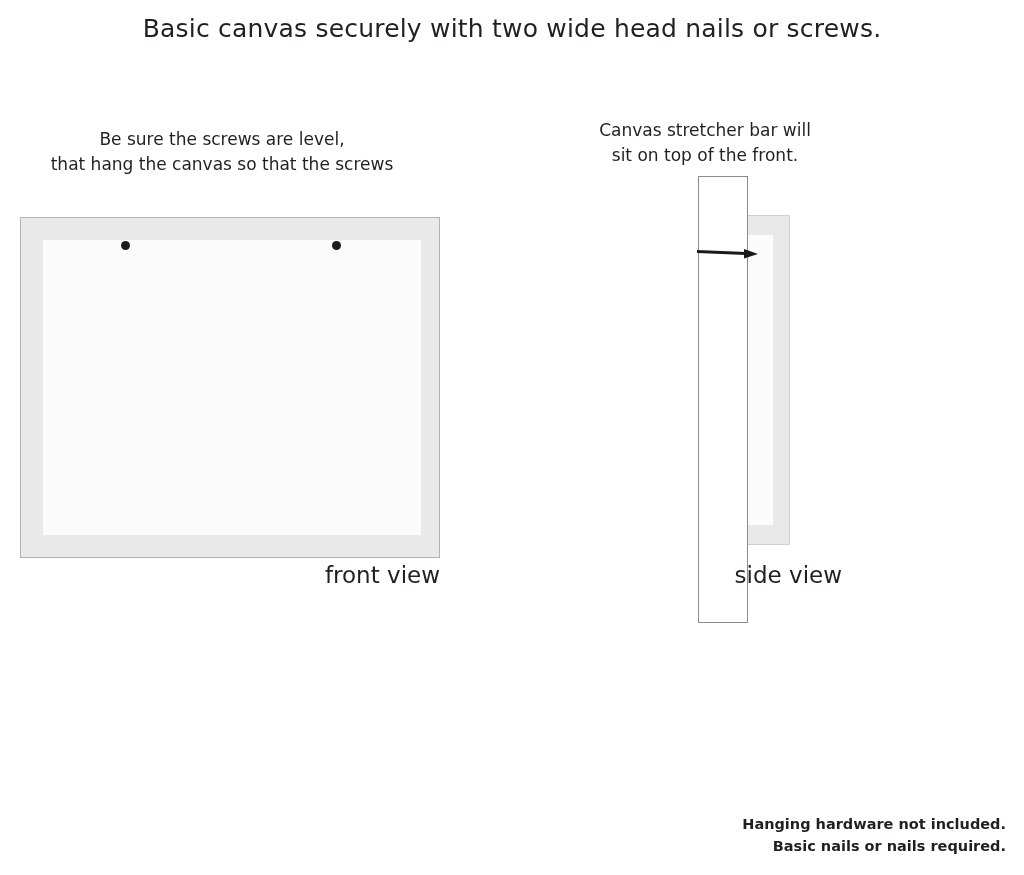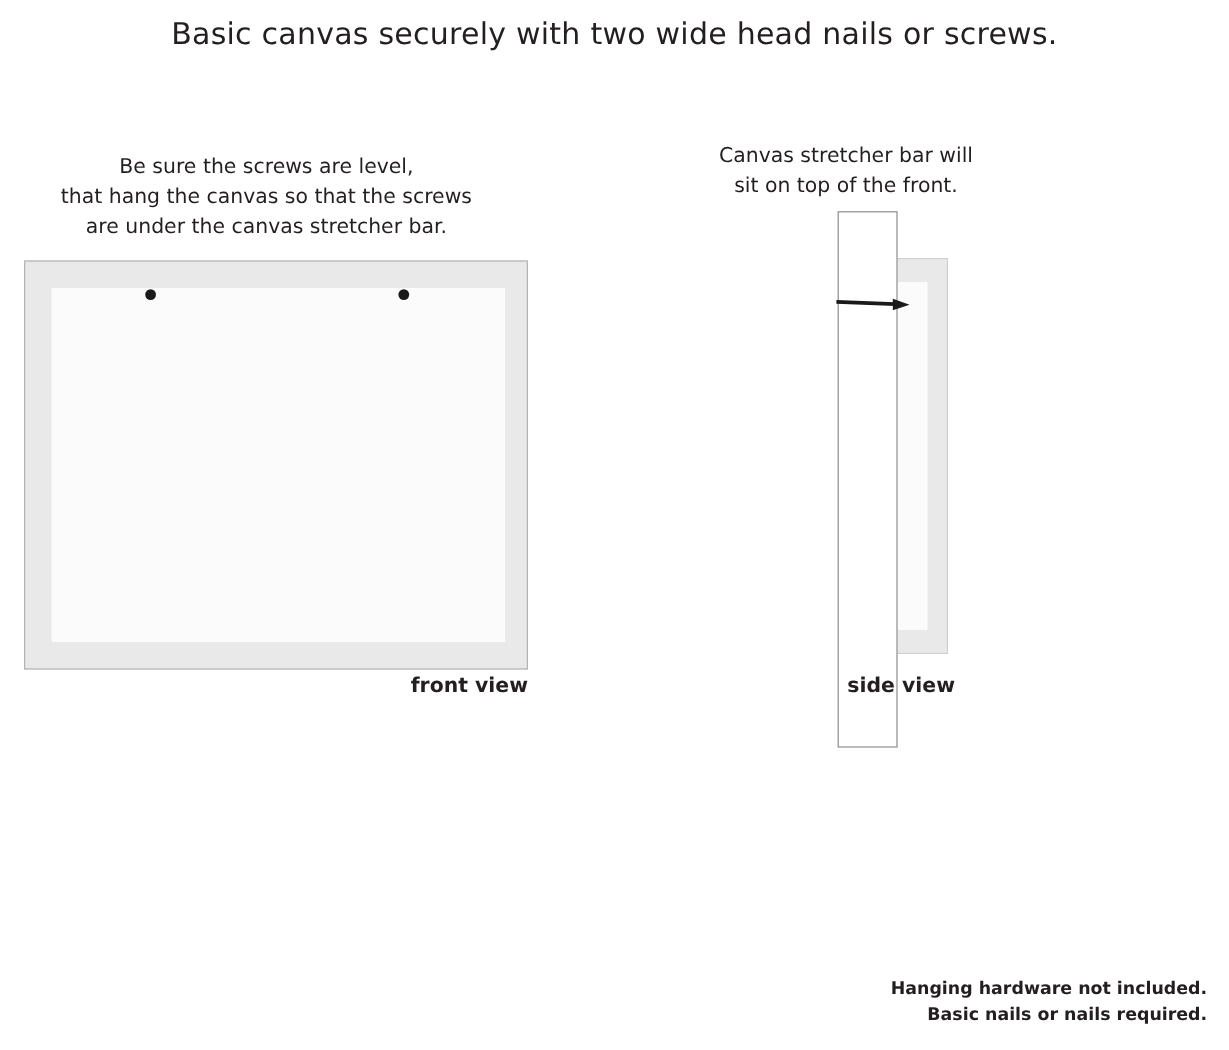--- a/index.html
+++ b/index.html
@@ -76,35 +76,34 @@
     position: absolute;
     width: 9px; height: 9px;
     border-radius: 50%;
     background: #1a1a1a;
   }
   #screw-left  { left: 100px; top: 23px; }
   #screw-right { left: 311px; top: 23px; }
 
   .view-label {
     position: absolute;
-    font-size: 17px;
+    font-size: 23px;
     color: #231f20;
     text-align: right;
-    font-weight: bold;
   }
   #front-view-label {
     left: 240px;
     top: 562px;
     width: 200px;
   }
   #side-view-label {
     left: 660px;
     top: 562px;
     width: 182px;
-    text-align: center;
+    text-align: right;
   }
 
   
   #side-view {
     position: absolute;
     left: 660px;
     top: 170px;
     width: 200px;
     height: 460px;
   }
@@ -151,21 +150,20 @@
   }
 </style>
 </head>
 <body>
 
 <div class="title">Basic canvas securely with two wide head nails or screws.</div>
 
 <div class="caption-block" id="front-caption">
   <span class="caption-line">Be sure the screws are level,</span>
   <span class="caption-line">that hang the canvas so that the screws</span>
-  <span class="caption-line">are under the canvas stretcher bar.</span>
 </div>
 
 <div class="caption-block" id="side-caption">
   <span class="caption-line">Canvas stretcher bar will</span>
   <span class="caption-line">sit on top of the front.</span>
 </div>
 
 <div id="front-view">
   <div id="front-canvas-outer">
     <div id="front-canvas-inner"></div>

